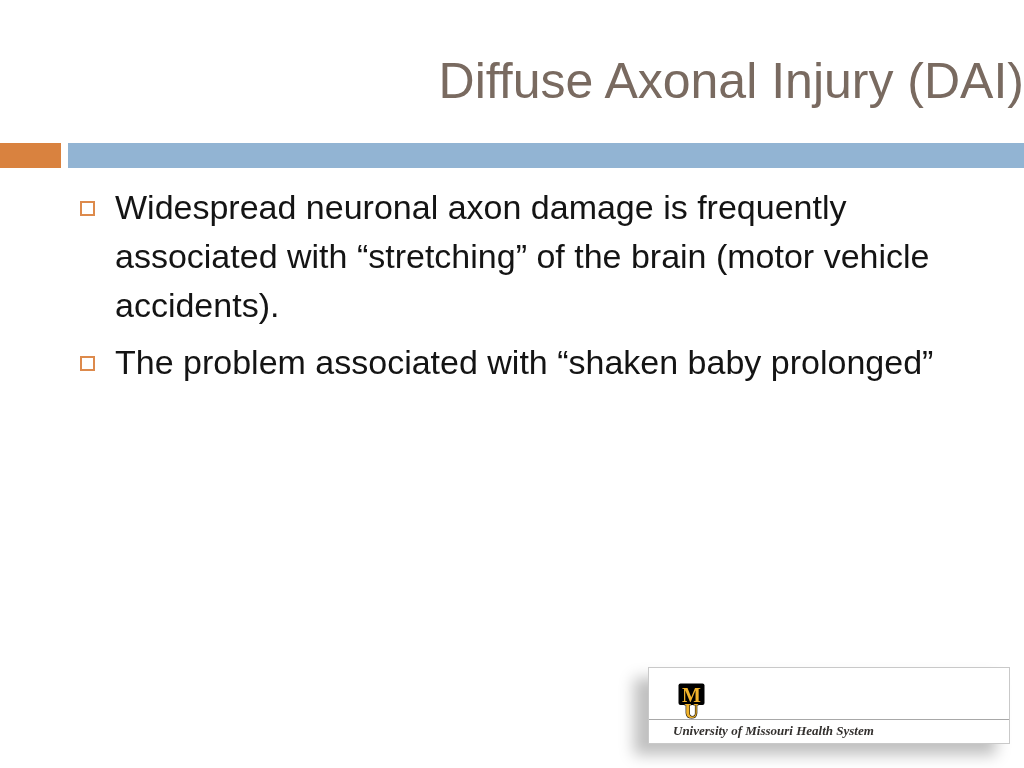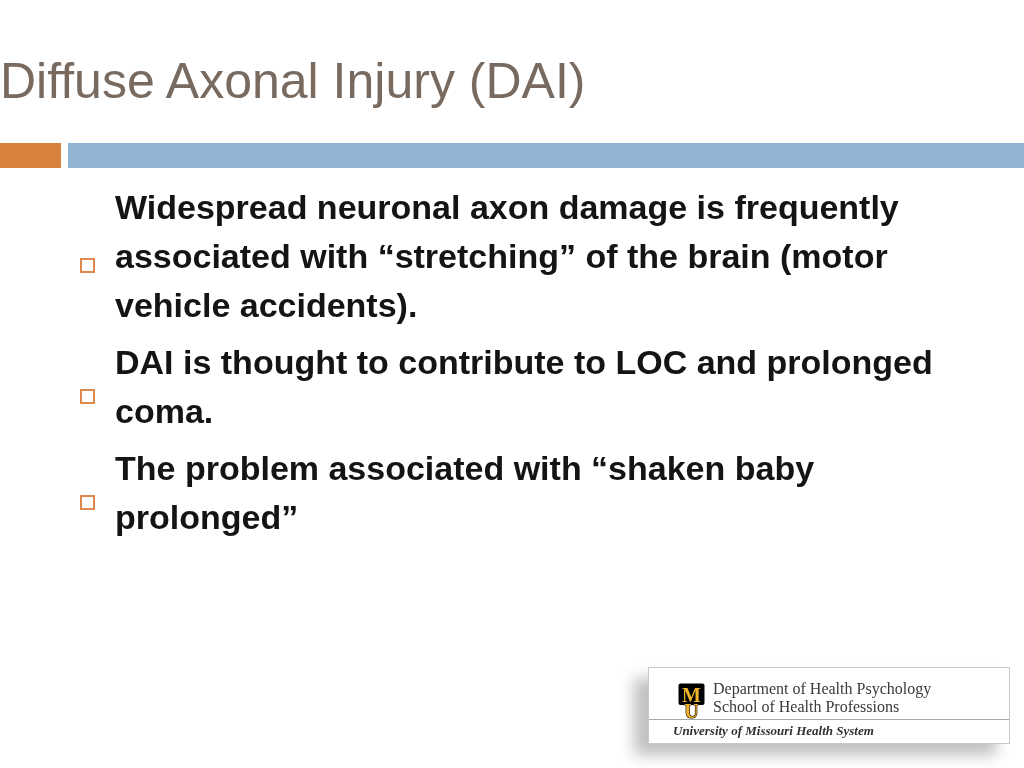--- a/index.html
+++ b/index.html
@@ -17,21 +17,21 @@
     position:relative;
     width:1024px;height:768px;
     background:#ffffff;
     overflow:hidden;
     font-family:"Liberation Sans", sans-serif;
   }
   .slide{position:absolute;inset:0;}
   .slide-title{
     position:absolute;
     top:52px;left:0;width:100%;
-    text-align:left;
+    text-align:right;
     font-size:50px;
     font-weight:400;
     letter-spacing:0;
     color:var(--title-brown);
   }
   .bar-orange{
     position:absolute;
     left:0;top:143px;width:61px;height:25px;
     background:var(--accent-orange);
   }
@@ -40,23 +40,22 @@
     left:68px;top:143px;width:956px;height:25px;
     background:var(--accent-blue);
   }
   ul.bullets{
     position:absolute;
     left:80px;top:183px;width:880px;
     list-style:none;
   }
   ul.bullets li{
     display:flex;
-    align-items:center;
+    align-items:flex-start;
     margin-bottom:8px;
-    font-weight:bold;
   }
   .bullet-square{
     flex:0 0 auto;
     width:15px;height:15px;
     border:2px solid var(--bullet-outline);
     background:#ffffff;
     margin-top:18px;
     margin-right:20px;
   }
   .bullet-text{
@@ -114,35 +113,27 @@
   <div class="bar-orange"></div>
   <div class="bar-blue"></div>
 
   <ul class="bullets">
     <li>
       <span class="bullet-square"></span>
       <div class="bullet-text">Widespread neuronal axon damage is frequently associated with “stretching” of the brain (motor vehicle accidents).</div>
     </li>
     <li>
       <span class="bullet-square"></span>
-      <div class="bullet-text">DAI is thought to contribute to LOC and prolonged coma.</div>
-    </li>
-    <li>
-      <span class="bullet-square"></span>
       <div class="bullet-text">The problem associated with “shaken baby prolonged”</div>
     </li>
   </ul>
 
   <div class="logo-box">
     <svg class="mu-monogram" viewBox="0 0 27 37" xmlns="http://www.w3.org/2000/svg">
       <rect x="0.5" y="0.5" width="26" height="21.5" rx="2" fill="#000000"></rect>
       <text x="13.5" y="18.5" text-anchor="middle" font-family="Liberation Serif, serif" font-weight="bold" font-size="20" fill="#f1b32c">M</text>
       <text x="13.5" y="35" text-anchor="middle" font-family="Liberation Serif, serif" font-weight="bold" font-size="20" fill="#f1b32c" stroke="#000000" stroke-width="1.2" paint-order="stroke">U</text>
     </svg>
-    <div class="logo-lines">
-      <div>Department of Health Psychology</div>
-      <div>School of Health Professions</div>
-    </div>
     <div class="logo-divider"></div>
     <div class="logo-tagline">University of Missouri Health System</div>
   </div>
 
 </div>
 
 </body></html>

